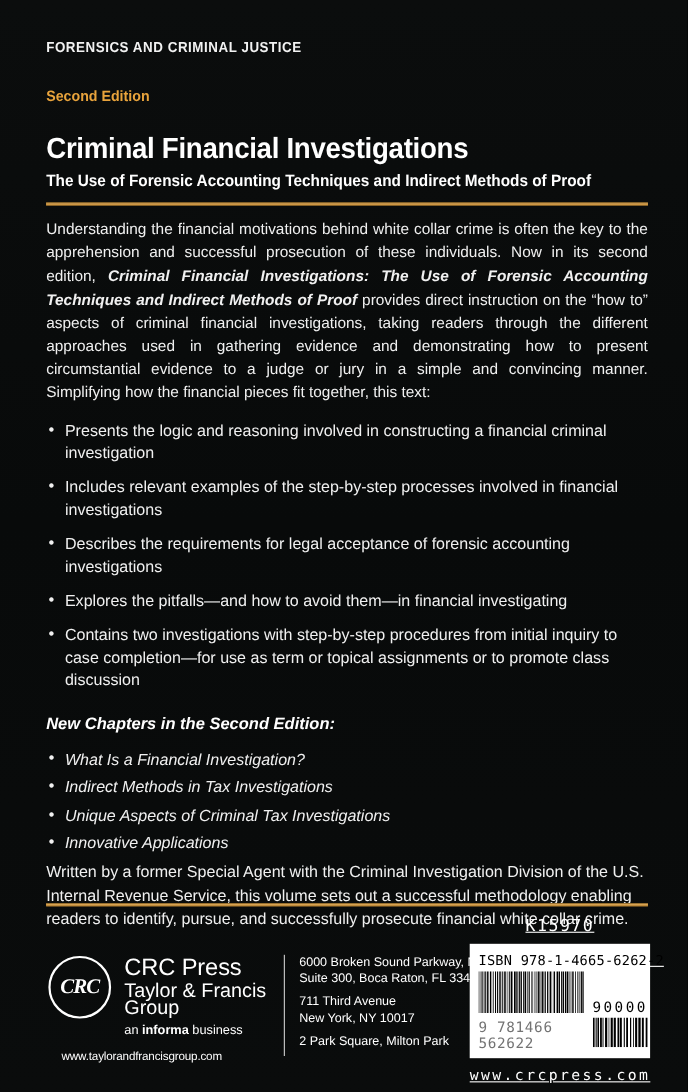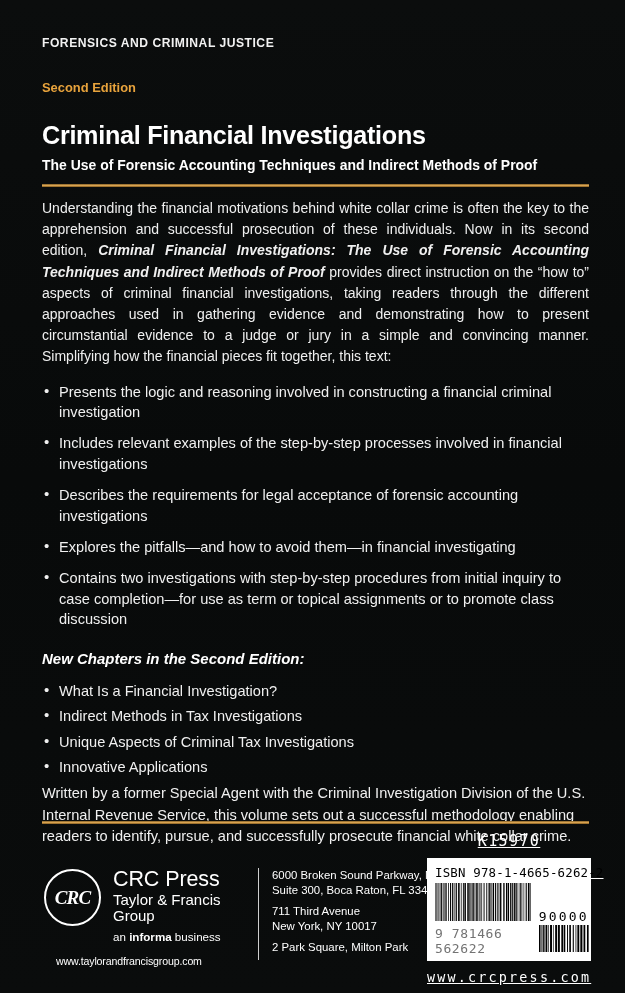--- a/index.html
+++ b/index.html
@@ -98,21 +98,21 @@
     margin-bottom: 11px;
   }
   ul.bullets li:before {
     content: "\2022";
     position: absolute;
     left: 2px;
     top: -1px;
     font-size: 15px;
     color: #f0f0f0;
   }
-  ul.bullets.tight li { margin-bottom: 5px; }
+  ul.bullets.tight li { margin-bottom: 5px; font-style: italic; }
 
   .section-head {
     font-size: 15px;
     font-weight: bold;
     font-style: italic;
     color: #ffffff;
     margin-top: 20px;
   }
 
   .closing {
@@ -165,21 +165,21 @@
     font-family: "Liberation Serif", serif;
   }
   .logo-text { margin-left: 12px; padding-top: 1px; }
   .logo-name {
     font-size: 21.5px;
     color: #ffffff;
     line-height: 23px;
     letter-spacing: -0.1px;
   }
   .logo-sub {
-    font-size: 15px;
+    font-size: 18px;
     color: #ffffff;
     line-height: 16px;
     margin-top: 1px;
   }
   .logo-informa {
     font-size: 11.6px;
     color: #ffffff;
     line-height: 16px;
     margin-top: 5px;
   }

